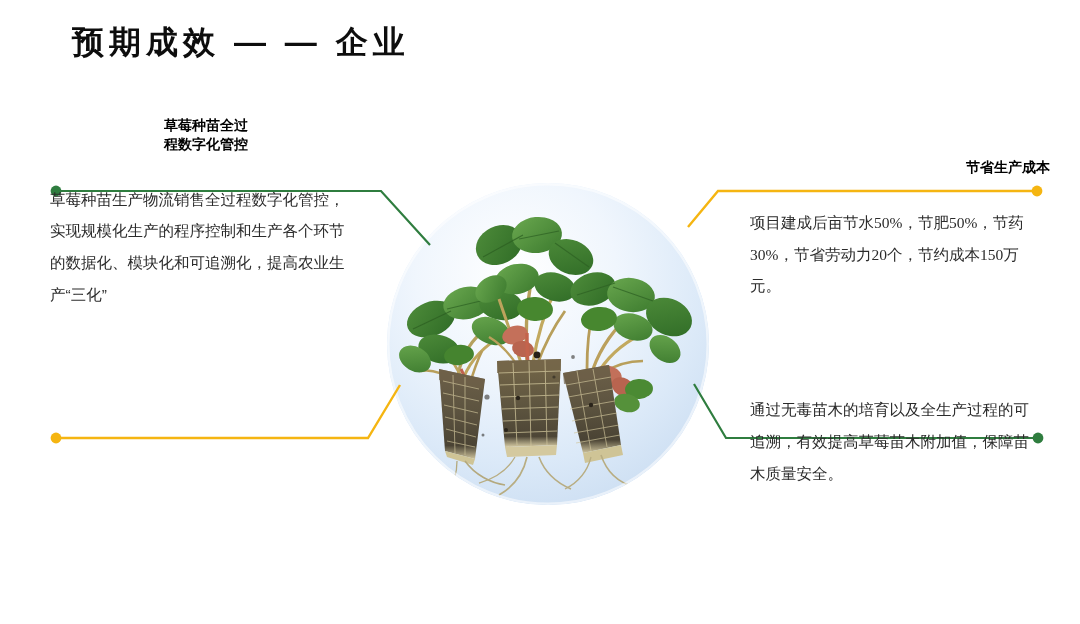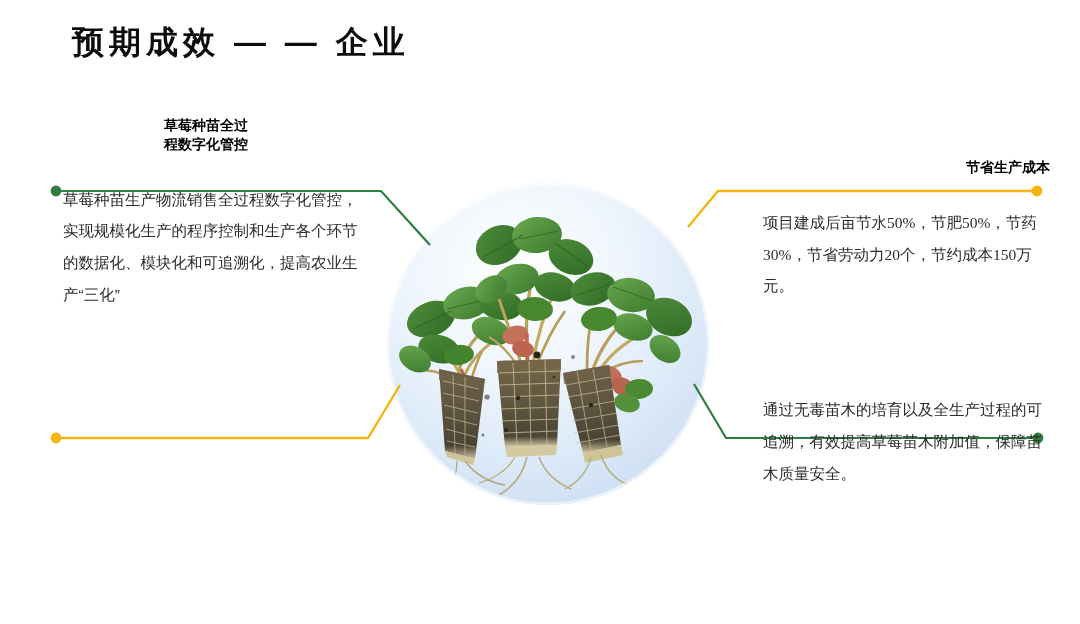--- a/index.html
+++ b/index.html
@@ -60,21 +60,21 @@
     font-weight: bold;
     line-height: 1.34;
     color: #000000;
     white-space: pre-line;
     margin: 0;
   }
   .card-body {
     font-size: 15.5px;
     line-height: 2.05;
     color: #2b2b2b;
-    margin: 13px;
+    margin: 0;
     white-space: pre-line;
   }
 
   
   #card-digital-control {
     left: 50px; top: 116px; width: 330px;
   }
   #card-digital-control .card-heading { text-align: center; width: 300px; margin-left: 6px; }
   #card-digital-control .card-body { margin-top: 30px; width: 300px; }
 

